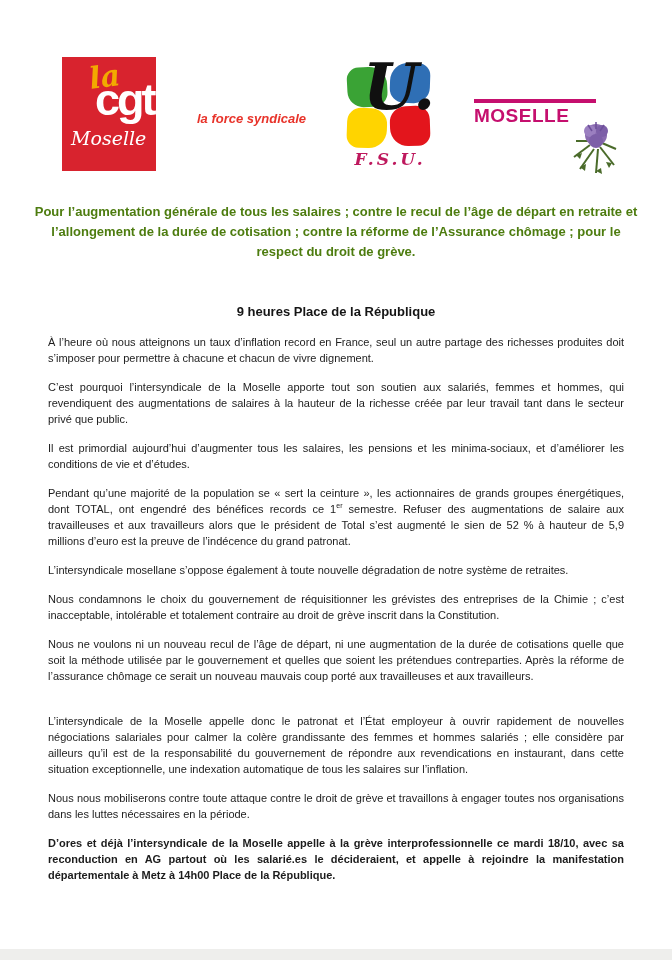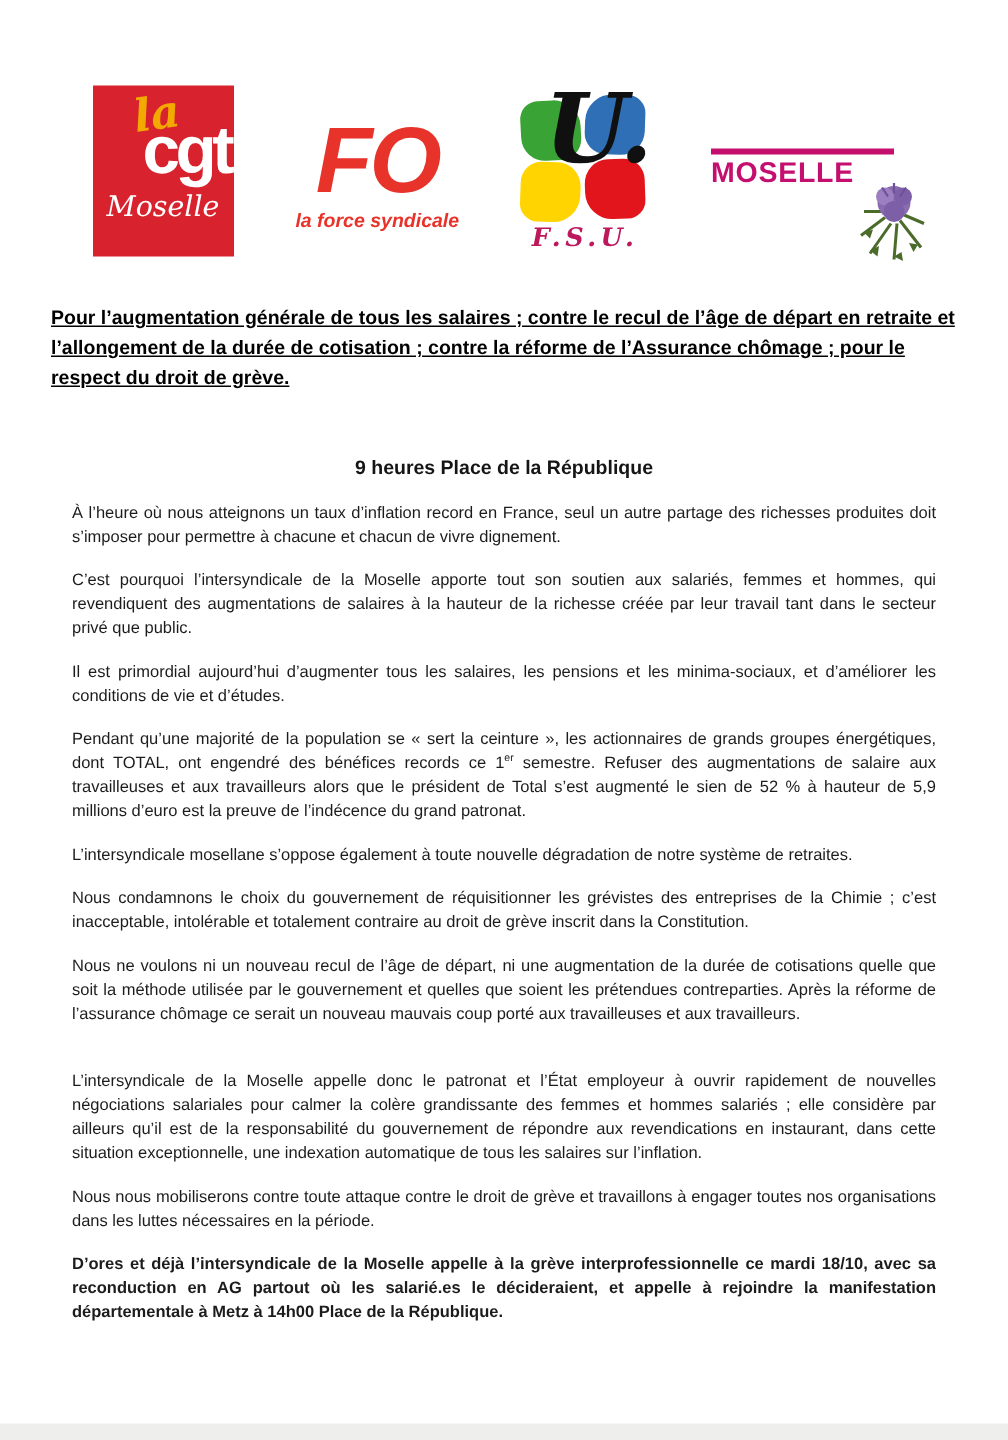--- a/index.html
+++ b/index.html
@@ -91,21 +91,21 @@
   .sol-bar { width: 122px; height: 4px; background: #c50f6e; margin-top: 2px; }
   .sol-region {
     font-size: 19px; font-weight: 800; color: #c50f6e; letter-spacing: 0.5px; margin-top: 2px;
   }
   .thistle { position: absolute; right: -4px; top: 22px; }
 
   
   .headline {
     margin: 30px auto 0; width: 604px;
     font-size: 13px; font-weight: bold; line-height: 20px;
-    text-align: left; color: #000000; text-decoration: underline;
+    text-align: center; color: #4d7c0f;
   }
   .cta {
     margin: 20px auto 0; width: 604px;
     font-size: 13px; font-weight: bold; line-height: 20px;
     text-align: center; color: #151515;
   }
 
   
   .body-text { margin: 12px 48px 0 48px; }
   .body-text p {
@@ -129,21 +129,20 @@
 
   <header class="logos-row">
 
     <div class="logo-cgt">
       <div class="cgt-la">la</div>
       <div class="cgt-acronym">cgt</div>
       <div class="cgt-moselle">Moselle</div>
     </div>
 
     <div class="logo-fo">
-      <div class="fo-acronym">FO</div>
       <div class="fo-tagline">la force syndicale</div>
     </div>
 
     <div class="logo-fsu">
       <div class="fsu-art">
         <span class="fsu-squares">
           <span class="sq sq-green"></span>
           <span class="sq sq-blue"></span>
           <span class="sq sq-yellow"></span>
           <span class="sq sq-red"></span>

